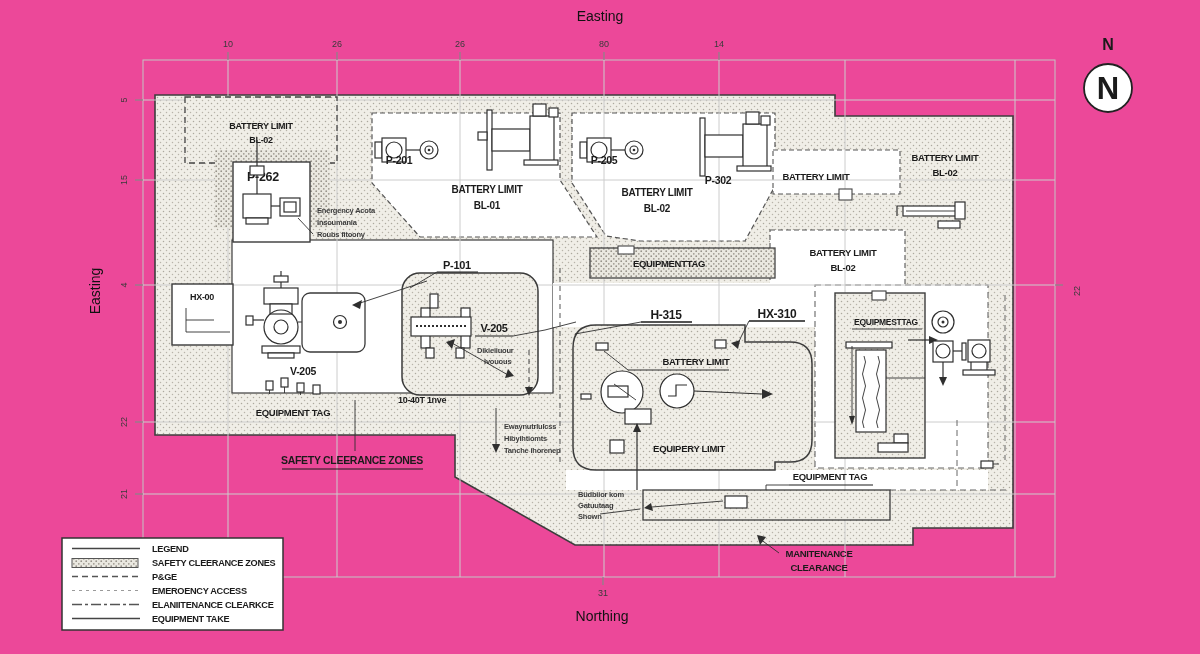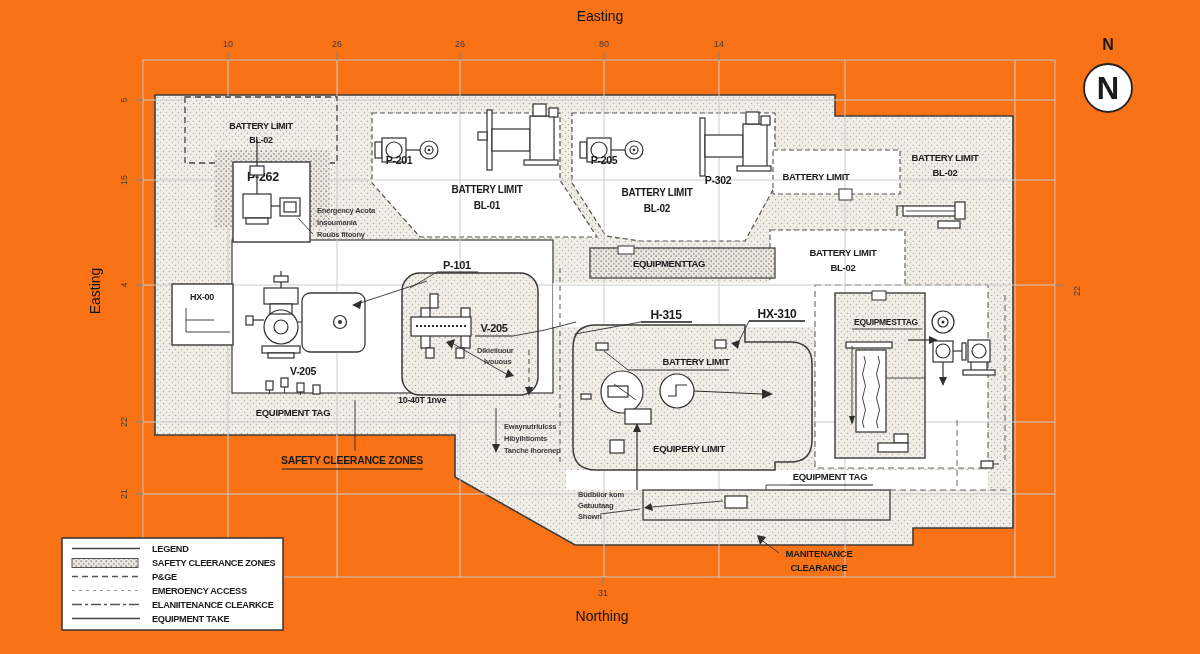--- a/index.html
+++ b/index.html
@@ -1,16 +1,16 @@
 <!DOCTYPE html>
 <html><head>
 <meta charset="utf-8">
 <style>
   html,body{margin:0;padding:0;background:#fff;}
-  #stage{position:relative;width:1200px;height:654px;background:#f97316;overflow:hidden;
+  #stage{position:relative;width:1200px;height:654px;background:#ec4899;overflow:hidden;
          font-family:"Liberation Sans", sans-serif;}
   svg{position:absolute;left:0;top:0;}
   text{fill:#1b1b1b;font-family:"Liberation Sans", sans-serif;}
   .lbl{font-weight:bold;letter-spacing:-0.3px;}
   .tick{font-size:9px;fill:#3a3a3a;}
   .title{font-size:14px;fill:#111;}
   .note{font-size:7.5px;font-weight:600;fill:#3c3c3c;letter-spacing:-0.2px;}
   .eq{stroke:#2f2f2f;stroke-width:1.2;fill:#fff;}
   .eqn{stroke:#2f2f2f;stroke-width:1.2;fill:none;}
   .thin{stroke:#2f2f2f;stroke-width:0.9;fill:none;}

